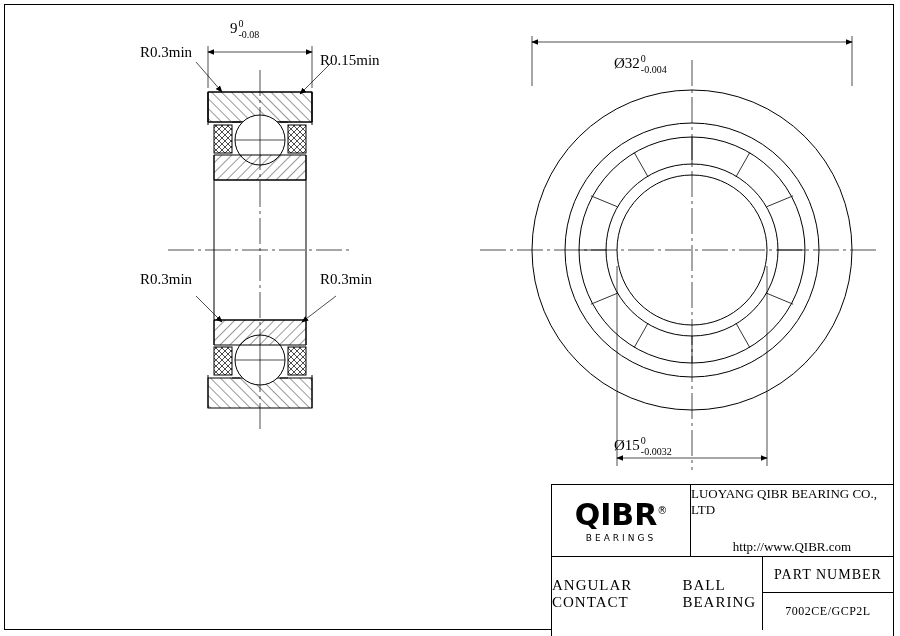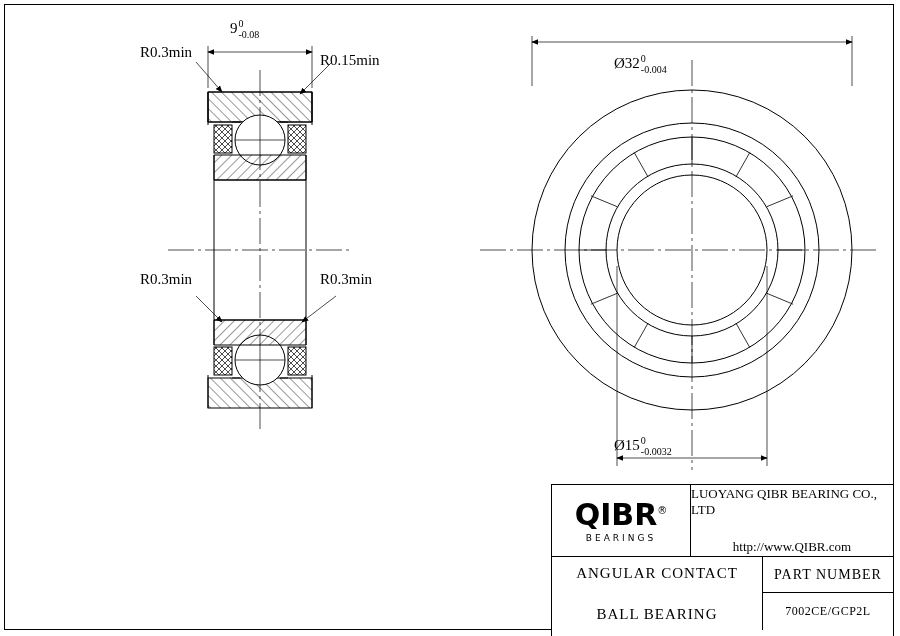--- a/index.html
+++ b/index.html
@@ -111,21 +111,21 @@
   }
   #tb-bottom {
     display: flex;
     height: 73px;
   }
   #tb-desc {
     width: 211px;
     border-right: 1px solid #000;
     box-sizing: border-box;
     display: flex;
-    flex-direction: column;
+    flex-direction: row;
     align-items: center;
     justify-content: center;
     gap: 24px;
   }
   .desc-line {
     font-family: "Liberation Serif", serif;
     font-size: 15px;
     letter-spacing: 1px;
   }
   #tb-part {

